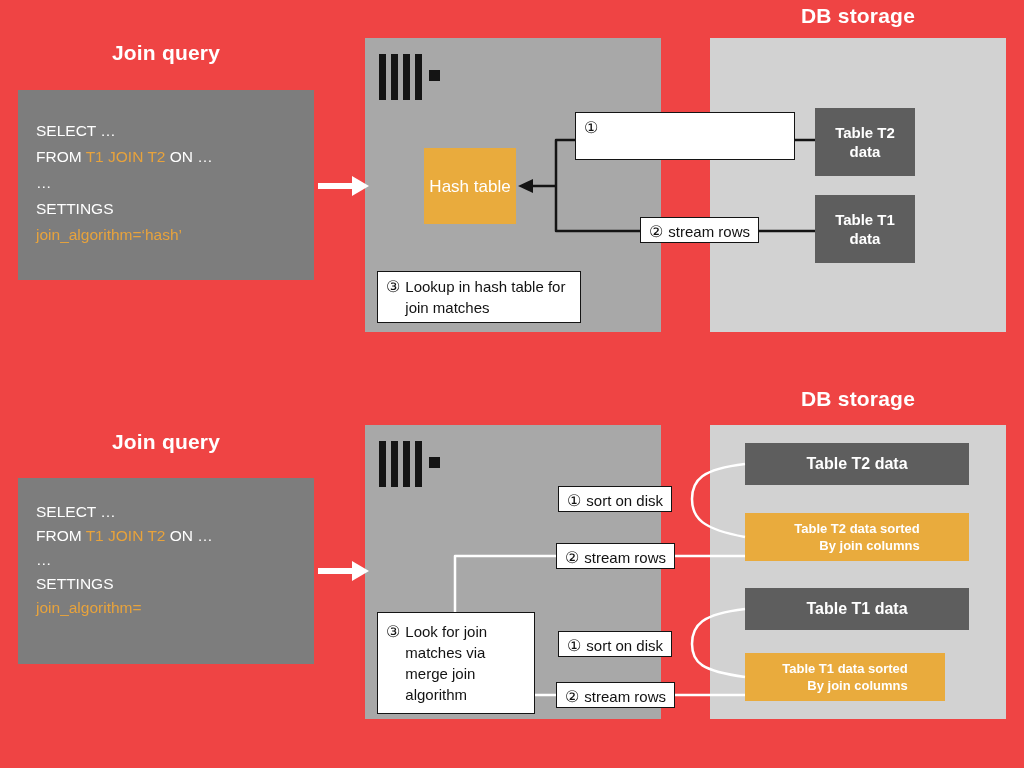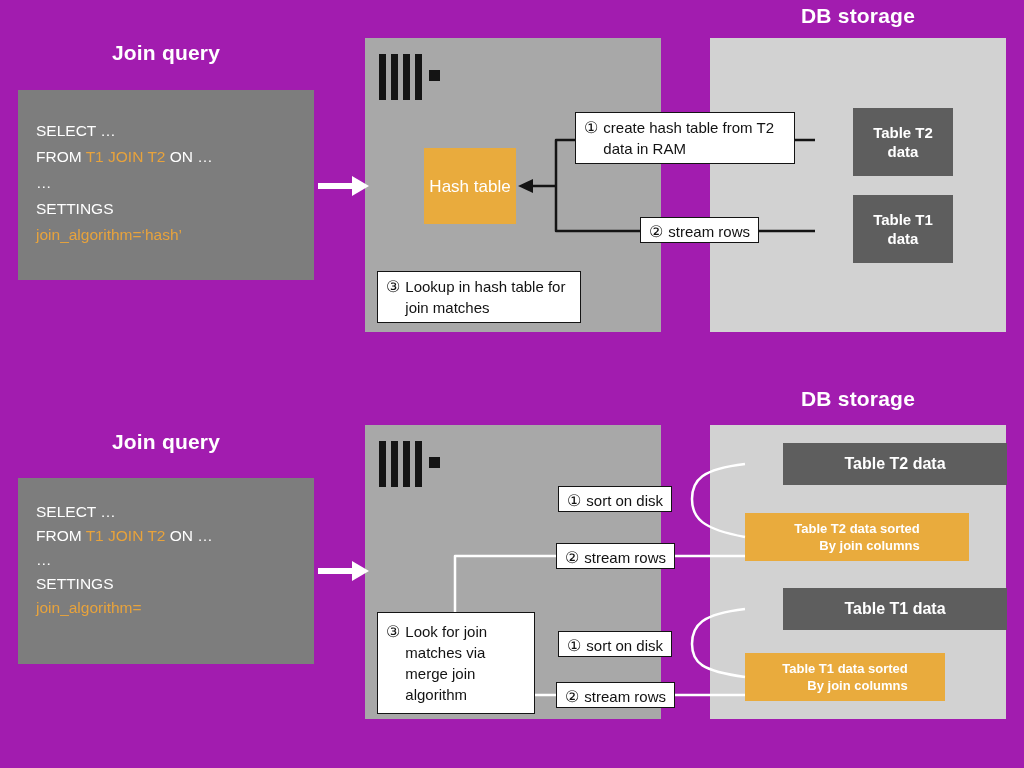--- a/index.html
+++ b/index.html
@@ -1,19 +1,19 @@
 <!DOCTYPE html>
 <html><head>
 <meta charset="utf-8">
 <style>
   * { margin:0; padding:0; box-sizing:border-box; }
   html,body { background:#000; }
   .canvas {
     position:relative; width:1024px; height:768px;
-    background:#a21caf; overflow:hidden;
+    background:#ef4444; overflow:hidden;
     font-family:"Liberation Sans", sans-serif;
   }
   .abs { position:absolute; }
   .layer1 { z-index:1; }
   .connectors { left:0; top:0; z-index:2; pointer-events:none; }
   .layer3 { z-index:3; }
 
   .title { color:#FFFFFF; font-weight:700; font-size:21px; text-align:center; letter-spacing:0.2px; }
   .t-db-top   { left:710px; top:4px;   width:296px; }
   .t-join-top { left:18px;  top:41px;  width:296px; }
@@ -30,21 +30,21 @@
   .server-top { left:365px; top:38px;  width:296px; height:294px; }
   .server-bot { left:365px; top:425px; width:296px; height:294px; }
   .icon-top { left:379px; top:54px; }
   .icon-bot { left:379px; top:441px; }
 
   .db-box { background:#D2D2D2; }
   .db-top { left:710px; top:38px;  width:296px; height:294px; }
   .db-bot { left:710px; top:425px; width:296px; height:294px; }
 
   .cellbox { display:flex; align-items:center; justify-content:center; text-align:center; color:#FFFFFF; font-weight:700; }
-  .box-dark { background:#5E5E5E;margin-left:38px; }
+  .box-dark { background:#5E5E5E; }
   .box-amber { background:#E9AB3D; }
 
   .hash-box { left:424px; top:148px; width:92px; height:76px; font-size:17px; font-weight:500; line-height:23px; }
   .t2-top { left:815px; top:108px; width:100px; height:68px; font-size:15px; line-height:19px; padding:4px; }
   .t1-top { left:815px; top:195px; width:100px; height:68px; font-size:15px; line-height:19px; padding:4px; }
 
   .t2-bot  { left:745px; top:443px; width:224px; height:42px; font-size:16px; }
   .t2s-bot { left:745px; top:513px; width:224px; height:48px; }
   .t1-bot  { left:745px; top:588px; width:224px; height:42px; font-size:16px; }
   .t1s-bot { left:745px; top:653px; width:200px; height:48px; }
@@ -112,21 +112,20 @@
     <rect x="50" y="16" width="11" height="11" fill="#141414"></rect>
   </svg>
   <div class="abs layer1 cellbox box-amber hash-box">Hash table</div>
 
   <div class="abs layer1 db-box db-top"></div>
   <div class="abs layer1 cellbox box-dark t2-top">Table T2 data</div>
   <div class="abs layer1 cellbox box-dark t1-top">Table T1 data</div>
 
   <div class="abs layer3 step step1-top">
     <span class="num">①</span>
-    <span class="txt">create hash table from T2 data in RAM</span>
   </div>
   <div class="abs layer3 step step2-top">
     <span class="num">②</span>
     <span class="txt">stream rows</span>
   </div>
   <div class="abs layer3 step step3-top">
     <span class="num">③</span>
     <span class="txt">Lookup in hash table for join matches</span>
   </div>
 

